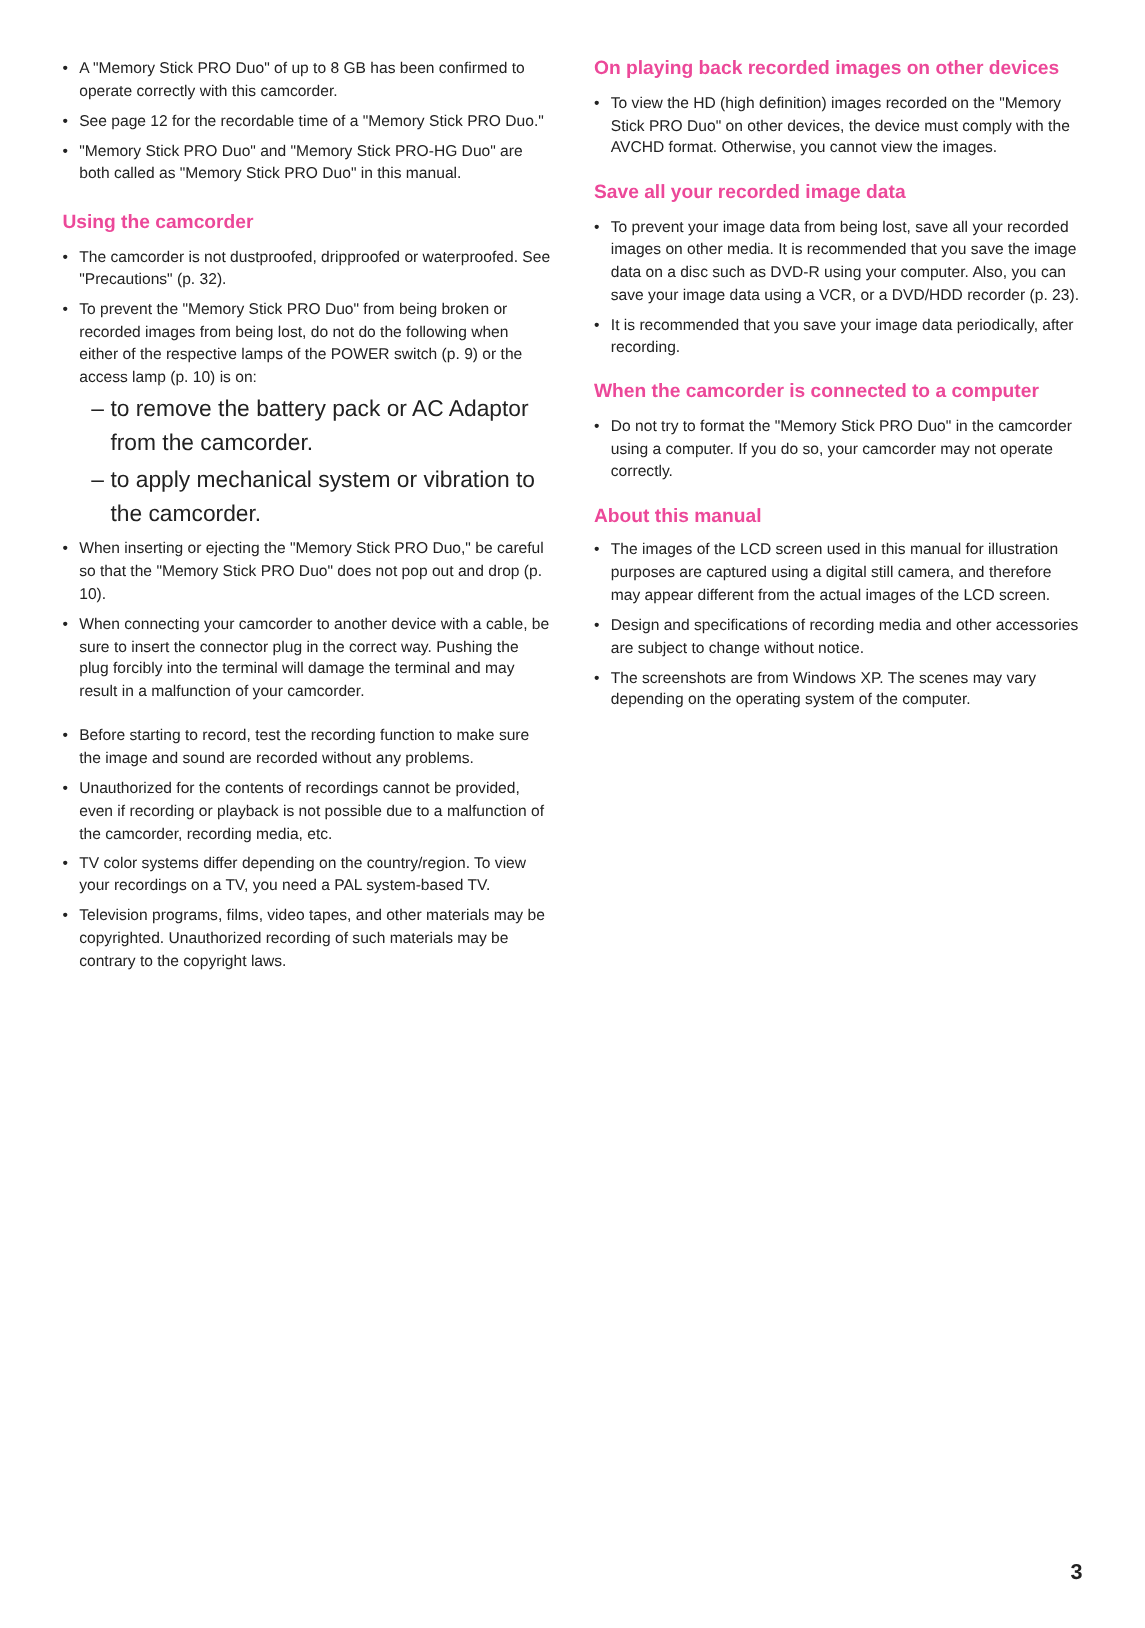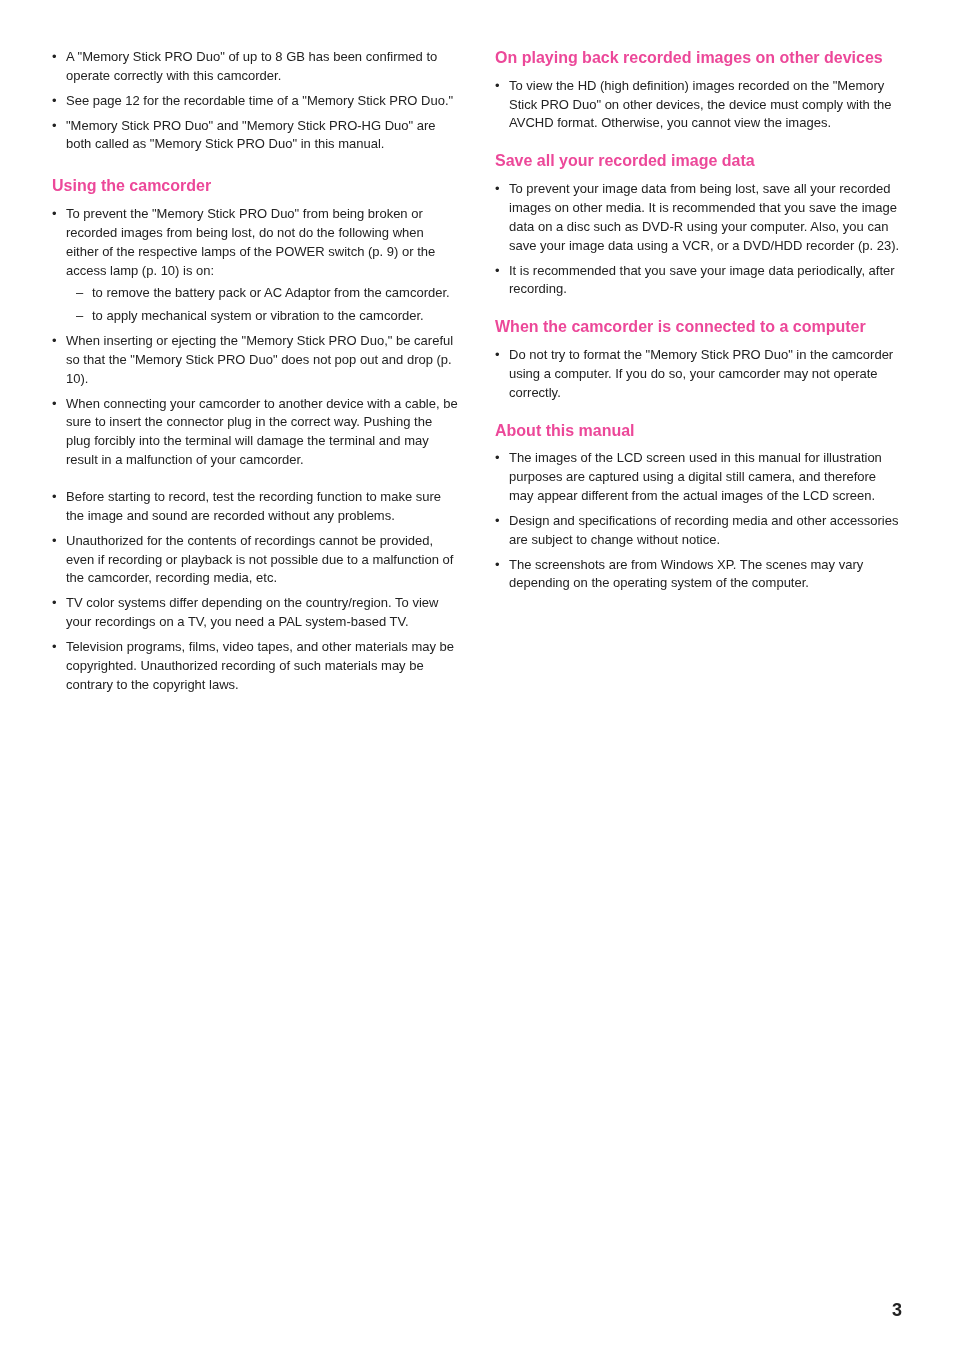--- a/index.html
+++ b/index.html
@@ -74,21 +74,21 @@
       list-style: none;
       padding: 0;
       margin: 4px 0 4px 10px;
     }
 
     .sub-list li {
       padding-left: 16px;
       position: relative;
       margin-bottom: 4px;
       line-height: 1.45;
-      font-size: 13px;
+      font-size: 19px;
     }
 
     .sub-list li::before {
       content: "–";
       position: absolute;
       left: 0;
       top: 0;
     }
 
     .page-number {
@@ -113,20 +113,21 @@
 
     <ul class="bullet-list intro-bullets">
     <li>A "Memory Stick PRO Duo" of up to 8 GB has been confirmed to operate correctly with this camcorder.</li>
         <li>See page 12 for the recordable time of a "Memory Stick PRO Duo."</li>
         <li>"Memory Stick PRO Duo" and "Memory Stick PRO-HG Duo" are both called as "Memory Stick PRO Duo" in this manual.</li>
       </ul>
 
     <div class="section">
       <div class="section-title">Using the camcorder</div>
       <ul class="bullet-list">
+        <li>The camcorder is not dustproofed, dripproofed or waterproofed. See "Precautions" (p. 32).</li>
         <li>
           <span>To prevent the "Memory Stick PRO Duo" from being broken or recorded images from being lost, do not do the following when either of the respective lamps of the POWER switch (p. 9) or the access lamp (p. 10) is on:</span>
           <ul class="sub-list">
             <li>to remove the battery pack or AC Adaptor from the camcorder.</li>
             <li>to apply mechanical system or vibration to the camcorder.</li>
           </ul>
         </li>
         <li>When inserting or ejecting the "Memory Stick PRO Duo," be careful so that the "Memory Stick PRO Duo" does not pop out and drop (p. 10).</li>
         <li>When connecting your camcorder to another device with a cable, be sure to insert the connector plug in the correct way. Pushing the plug forcibly into the terminal will damage the terminal and may result in a malfunction of your camcorder.</li>
       </ul>

